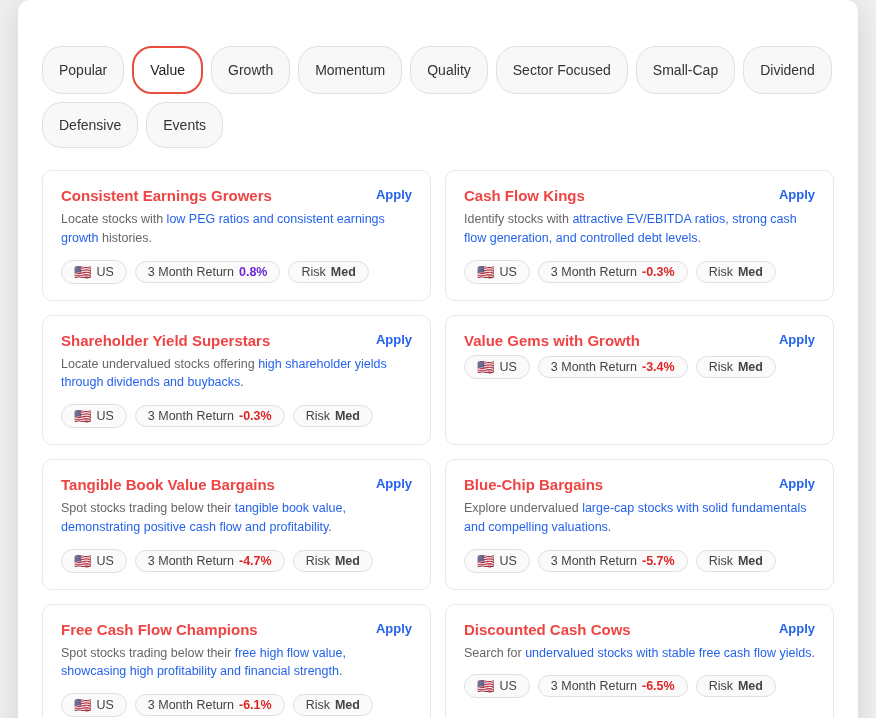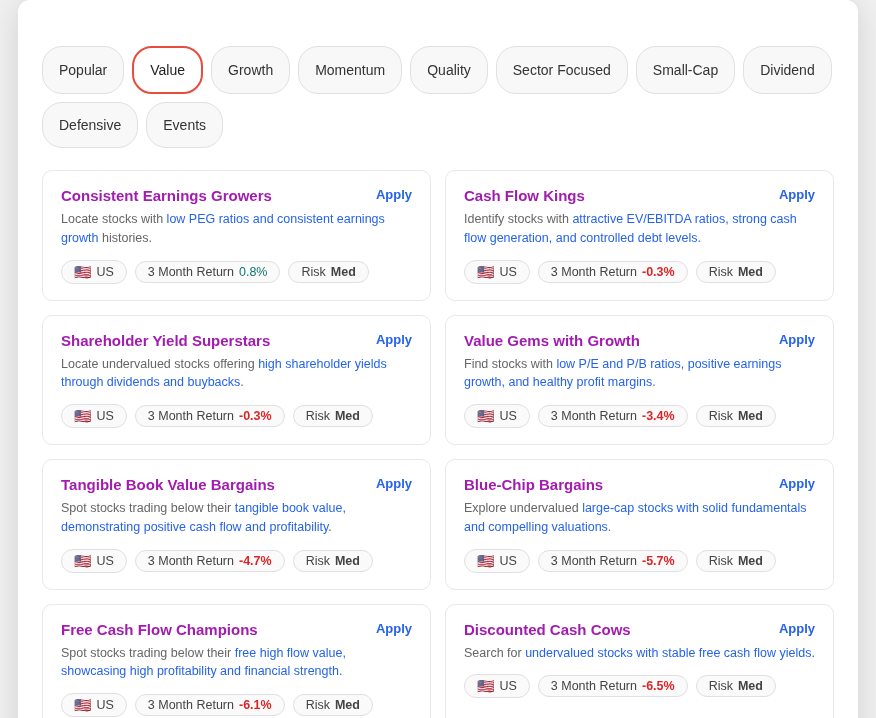--- a/index.html
+++ b/index.html
@@ -74,21 +74,21 @@
     }
     .card-header {
       display: flex;
       justify-content: space-between;
       align-items: flex-start;
       margin-bottom: 6px;
     }
     .card-title {
       font-size: 15px;
       font-weight: 700;
-      color: #a21caf;
+      color: #ef4444;
     }
     .apply-btn {
       font-size: 13px;
       font-weight: 700;
       color: #2563eb;
       background: none;
       border: none;
       cursor: pointer;
       padding: 0;
       white-space: nowrap;
@@ -113,21 +113,21 @@
       border-radius: 16px;
       padding: 3px 12px;
       font-size: 12.5px;
       color: #444;
       background: #fafafa;
       display: flex;
       align-items: center;
       gap: 5px;
     }
     .badge .flag { font-size: 14px; }
-    .return-pos { color: #0f766e; font-weight: 400; }
+    .return-pos { color: #6d28d9; font-weight: 700; }
     .return-neg { color: #dc2626; font-weight: 700; }
     .risk-med { font-weight: 600; color: #444; }
   </style>
 </head>
 <body>
 
 <div class="modal">
   <div class="modal-header">
     <span class="modal-title"></span>
     <button class="close-btn"></button>
@@ -214,23 +214,20 @@
         <span>Risk </span>
         <span class="risk-med">Med</span>
       </span>
     </div>
   </div>
       <div class="card">
     <div class="card-header">
       <span class="card-title">Value Gems with Growth</span>
       <button class="apply-btn">Apply</button>
     </div>
-    <p class="card-desc">
-      Find stocks with <span class="highlight">low P/E and P/B ratios, positive earnings growth, and healthy profit margins</span>.
-    </p>
     <div class="card-meta">
       <span class="badge">
         <span class="flag">🇺🇸</span>
         <span>US</span>
       </span>
       <span class="badge">
         <span>3 Month Return </span>
         <span class="return-neg">-3.4%</span>
       </span>
       <span class="badge">

